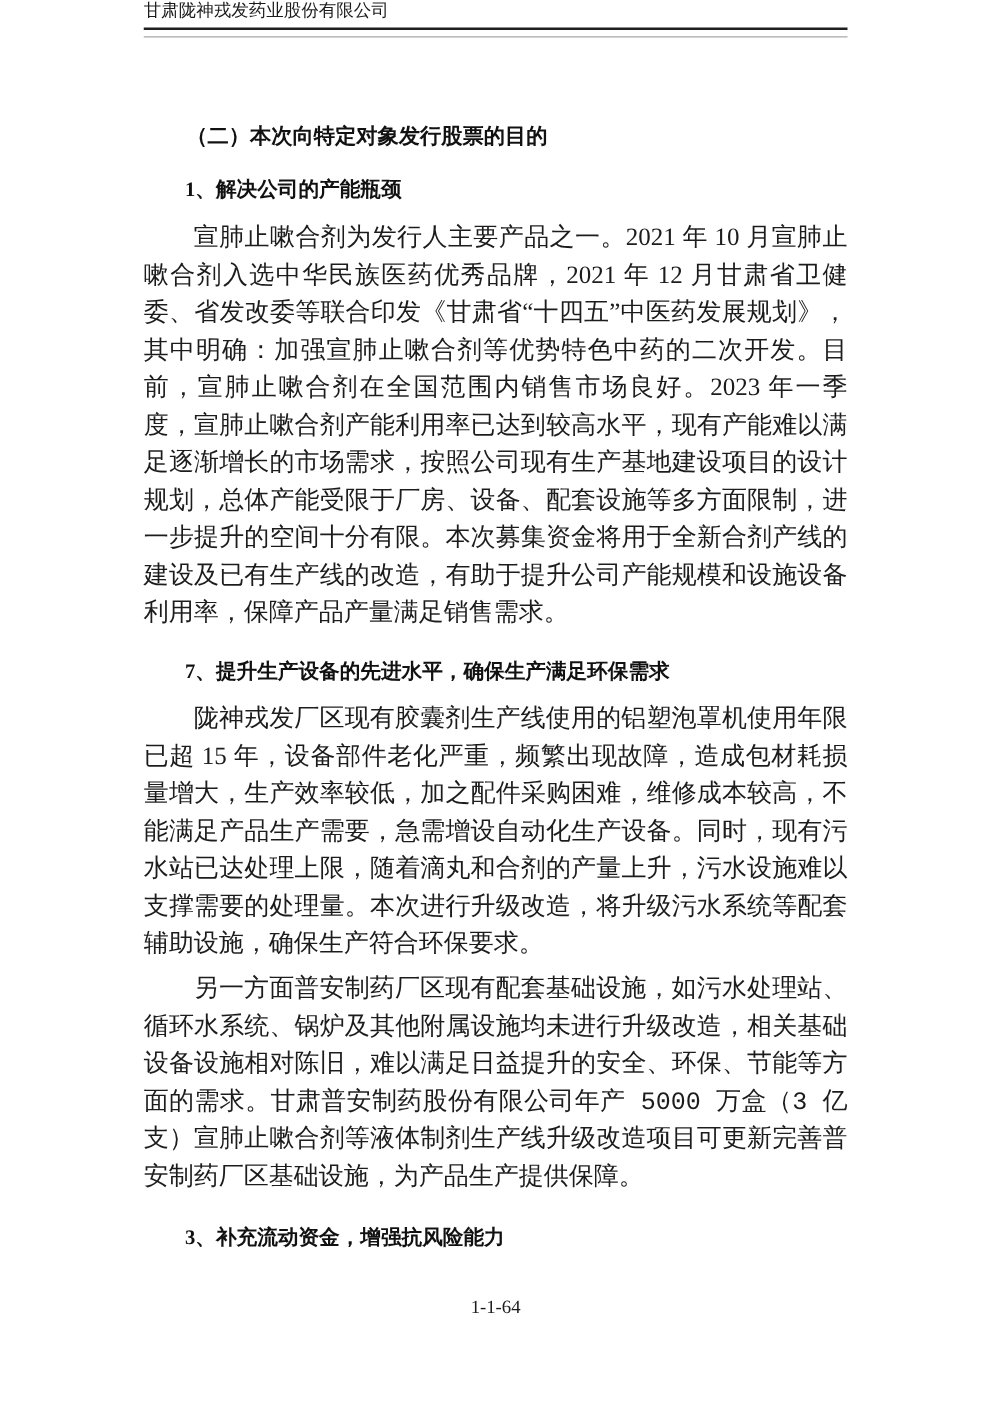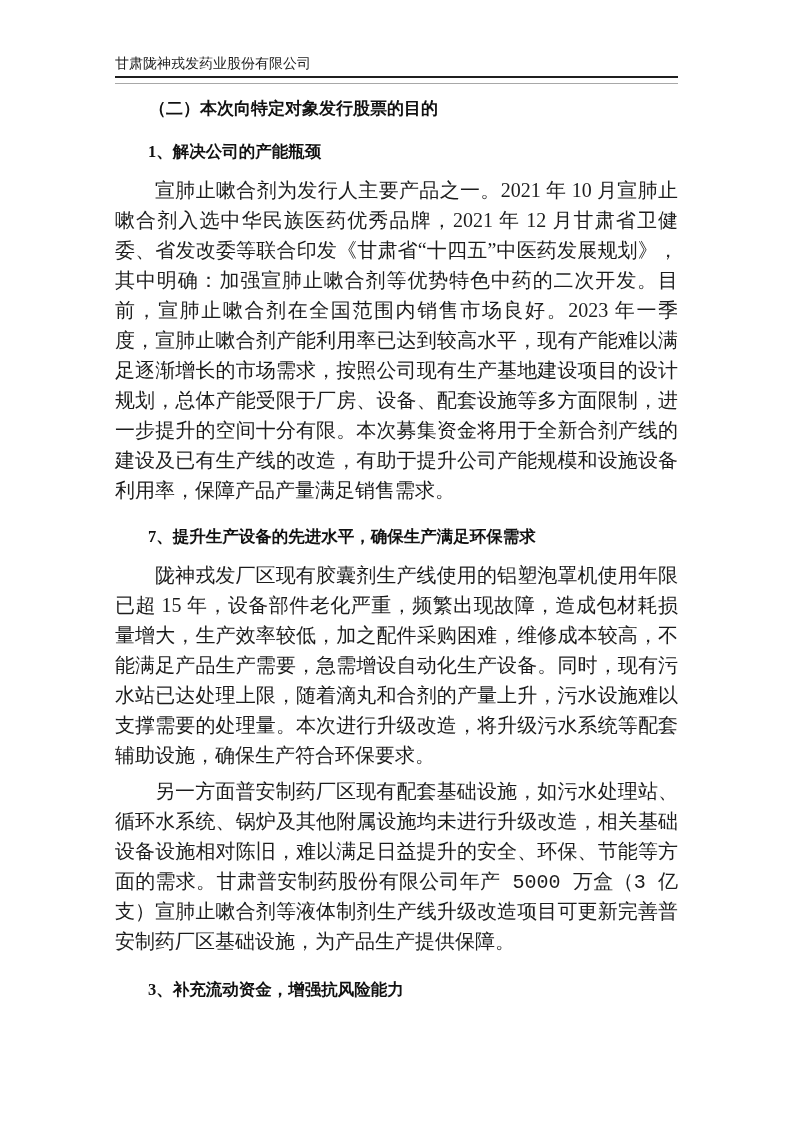--- a/index.html
+++ b/index.html
@@ -14,21 +14,20 @@
     background: #ffffff;
     color: #1a1a1a;
     font-family: "Liberation Serif", "DejaVu Serif", serif;
     overflow: hidden;
   }
   .page-header {
     position: absolute;
     top: 0;
     left: 115px;
     right: 115px;
-    padding-top: 54px;
   }
   .hdr-row {
     display: flex;
     justify-content: space-between;
     align-items: baseline;
     font-size: 14px;
     line-height: 20px;
     white-space: nowrap;
   }
   .hdr-rule {
@@ -108,14 +107,17 @@
     <h2>1、解决公司的产能瓶颈</h2>
     <p>宣肺止嗽合剂为发行人主要产品之一。2021 年 10 月宣肺止嗽合剂入选中华民族医药优秀品牌，2021 年 12 月甘肃省卫健委、省发改委等联合印发《甘肃省“十四五”中医药发展规划》，其中明确：加强宣肺止嗽合剂等优势特色中药的二次开发。目前，宣肺止嗽合剂在全国范围内销售市场良好。2023 年一季度，宣肺止嗽合剂产能利用率已达到较高水平，现有产能难以满足逐渐增长的市场需求，按照公司现有生产基地建设项目的设计规划，总体产能受限于厂房、设备、配套设施等多方面限制，进一步提升的空间十分有限。本次募集资金将用于全新合剂产线的建设及已有生产线的改造，有助于提升公司产能规模和设施设备利用率，保障产品产量满足销售需求。</p>
 
     <h2>7、提升生产设备的先进水平，确保生产满足环保需求</h2>
     <p>陇神戎发厂区现有胶囊剂生产线使用的铝塑泡罩机使用年限已超 15 年，设备部件老化严重，频繁出现故障，造成包材耗损量增大，生产效率较低，加之配件采购困难，维修成本较高，不能满足产品生产需要，急需增设自动化生产设备。同时，现有污水站已达处理上限，随着滴丸和合剂的产量上升，污水设施难以支撑需要的处理量。本次进行升级改造，将升级污水系统等配套辅助设施，确保生产符合环保要求。</p>
     <p>另一方面普安制药厂区现有配套基础设施，如污水处理站、循环水系统、锅炉及其他附属设施均未进行升级改造，相关基础设备设施相对陈旧，难以满足日益提升的安全、环保、节能等方面的需求。甘肃普安制药股份有限公司年产 5000 万盒（3 亿支）宣肺止嗽合剂等液体制剂生产线升级改造项目可更新完善普安制药厂区基础设施，为产品生产提供保障。</p>
 
     <h2>3、补充流动资金，增强抗风险能力</h2>
   </main>
 
+  <footer class="page-footer">
+    <span>1-1-64</span>
+  </footer>
 
 </div>
 
 </body></html>

